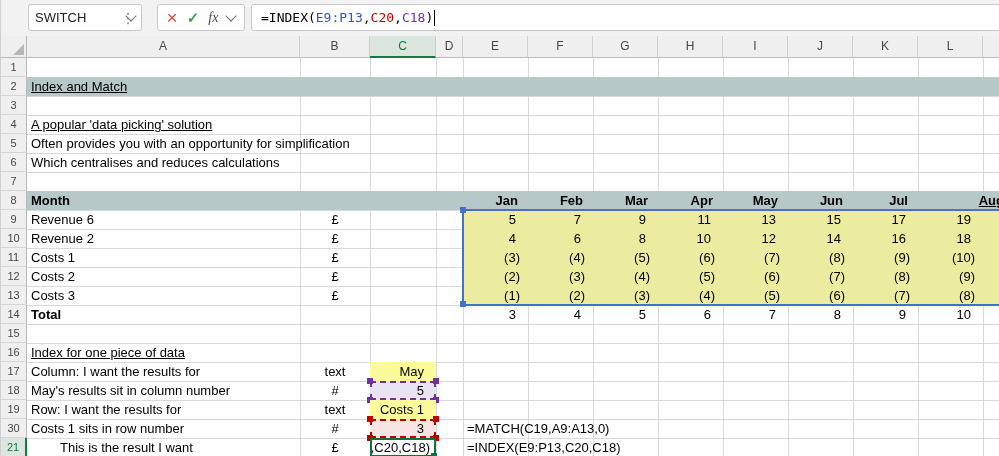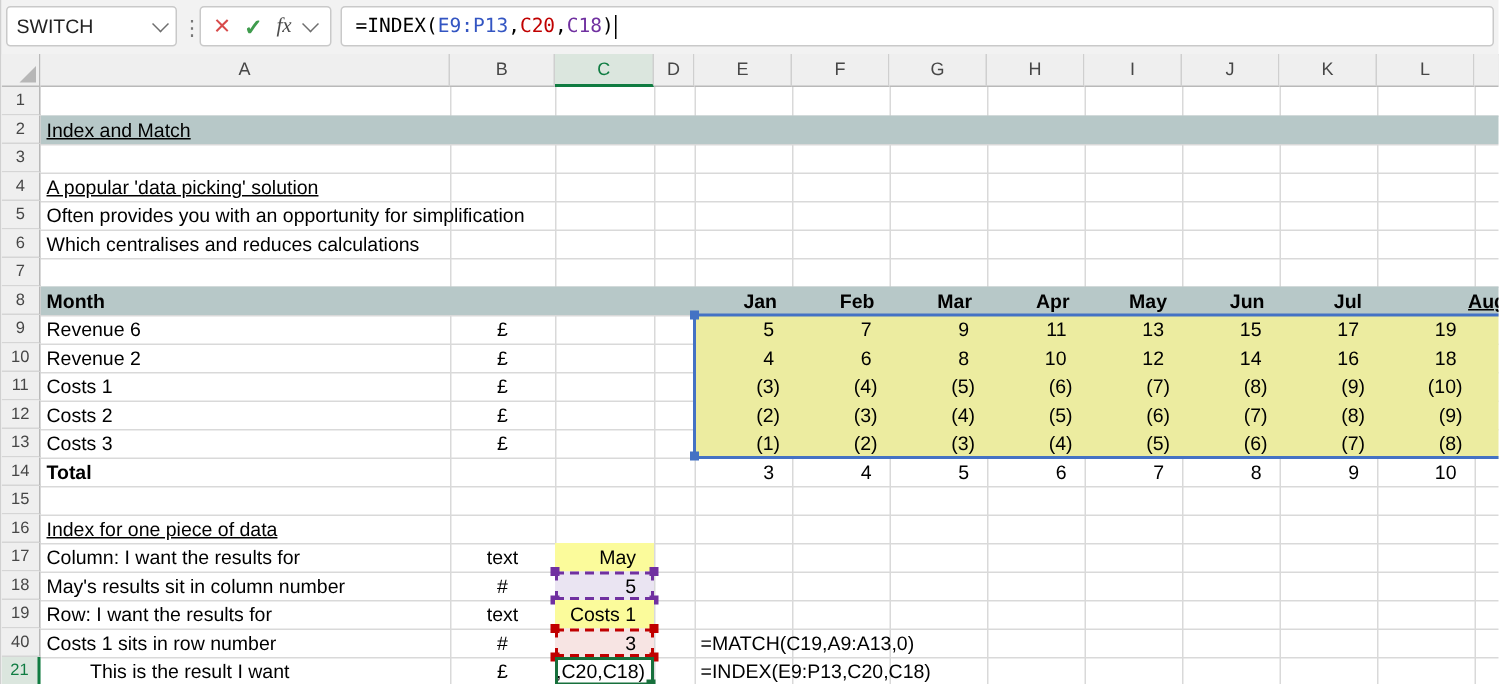--- a/index.html
+++ b/index.html
@@ -2,21 +2,21 @@
 <html><head>
 <meta charset="utf-8">
 <style>
   html,body{margin:0;padding:0;background:#fff;}
   #app{position:relative;width:999px;height:456px;overflow:hidden;
        font-family:"Liberation Sans",sans-serif;background:#fff;border-left:1px solid #d0d0d0;}
   
   #fbar{position:absolute;left:0;top:0;width:999px;height:36px;background:#f2f2f2;
         border-bottom:1px solid #d4d4d4;}
   .fbox{position:absolute;top:4px;height:27px;background:#fff;border:1px solid #c9c9c9;
-        border-radius:3px;box-sizing:border-box;display:flex;align-items:center;}
+        border-radius:3px;box-sizing:border-box;display:flex;align-items:center;margin-left:24px;}
   #namebox{left:3px;width:114px;padding:0 6px;justify-content:space-between;}
   #namebox .nbtxt{font-size:13px;color:#222;}
   #dots{position:absolute;left:120px;top:8px;font-size:14px;color:#777;line-height:20px;}
   #fbtns{left:132px;width:88px;justify-content:space-around;padding:0 4px;}
   #finput{left:226px;width:769px;padding:0 9px;font-family:"DejaVu Sans Mono",monospace;
           font-size:13px;color:#000;white-space:nowrap;overflow:hidden;}
   .chev{width:7px;height:7px;border-right:1.6px solid #6f6f6f;border-bottom:1.6px solid #6f6f6f;
         transform:rotate(45deg);display:inline-block;margin-top:-4px;flex:none;}
   .icancel{color:#d84b4b;font-size:19px;line-height:19px;font-weight:400;}
   .ienter{color:#3f9c4d;font-size:15px;font-weight:700;}
@@ -147,21 +147,21 @@
       <div class="abs rowhdr" style="left: 0px; top: 193px; width: 26px; height: 19px;">10</div>
       <div class="abs rowhdr" style="left: 0px; top: 212px; width: 26px; height: 19px;">11</div>
       <div class="abs rowhdr" style="left: 0px; top: 231px; width: 26px; height: 19px;">12</div>
       <div class="abs rowhdr" style="left: 0px; top: 250px; width: 26px; height: 19px;">13</div>
       <div class="abs rowhdr" style="left: 0px; top: 269px; width: 26px; height: 19px;">14</div>
       <div class="abs rowhdr" style="left: 0px; top: 288px; width: 26px; height: 19px;">15</div>
       <div class="abs rowhdr" style="left: 0px; top: 307px; width: 26px; height: 19px;">16</div>
       <div class="abs rowhdr" style="left: 0px; top: 326px; width: 26px; height: 19px;">17</div>
       <div class="abs rowhdr" style="left: 0px; top: 345px; width: 26px; height: 19px;">18</div>
       <div class="abs rowhdr" style="left: 0px; top: 364px; width: 26px; height: 19px;">19</div>
-      <div class="abs rowhdr" style="left: 0px; top: 383px; width: 26px; height: 19px;">40</div>
+      <div class="abs rowhdr" style="left: 0px; top: 383px; width: 26px; height: 19px;">30</div>
       <div class="abs rowhdr sel" style="left: 0px; top: 402px; width: 26px; height: 19px;">21</div>
       <div class="abs cell u" style="left: 30px; top: 41px; width: 320px; height: 19px;">Index and Match</div>
       <div class="abs cell u" style="left: 30px; top: 79px; width: 320px; height: 19px;">A popular 'data picking' solution</div>
       <div class="abs cell " style="left: 30px; top: 98px; width: 420px; height: 19px;">Often provides you with an opportunity for simplification</div>
       <div class="abs cell " style="left: 30px; top: 117px; width: 420px; height: 19px;">Which centralises and reduces calculations</div>
       <div class="abs cell b" style="left: 30px; top: 155px; width: 200px; height: 19px;">Month</div>
       <div class="abs cell u" style="left: 30px; top: 307px; width: 300px; height: 19px;">Index for one piece of data</div>
       <div class="abs cell r b" style="left: 462px; top: 155px; width: 65px; height: 19px; padding-right: 10px;">Jan</div>
       <div class="abs cell r b" style="left: 527px; top: 155px; width: 65px; height: 19px; padding-right: 10px;">Feb</div>
       <div class="abs cell r b" style="left: 592px; top: 155px; width: 65px; height: 22px; padding-right: 10px;">Mar</div>

